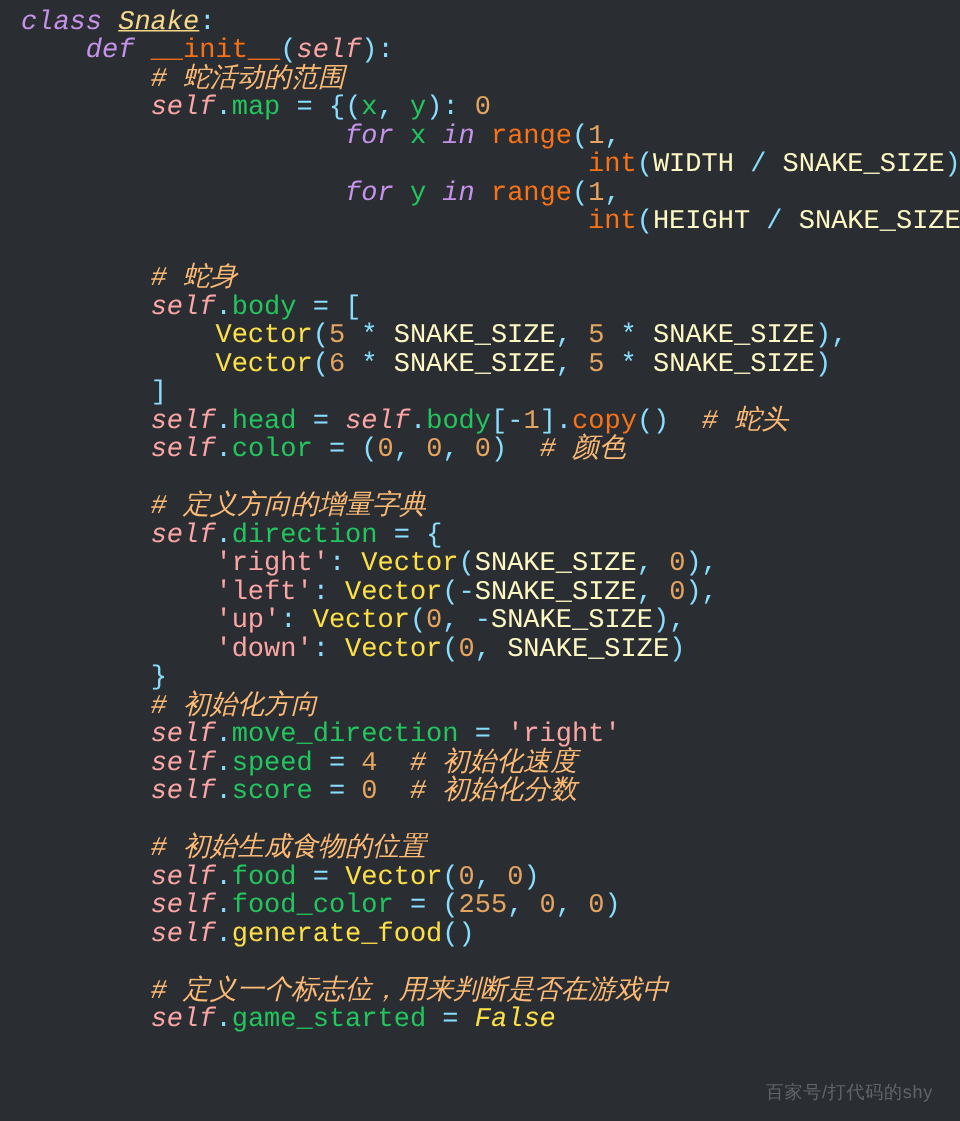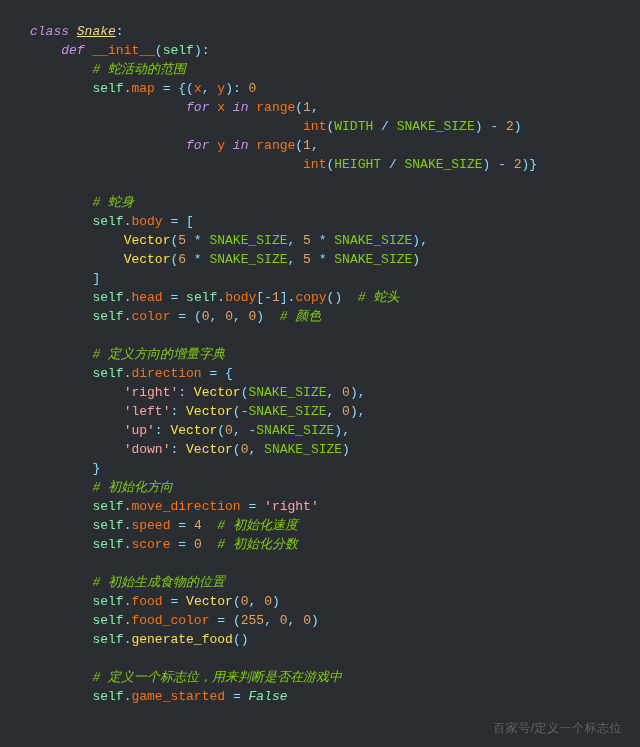--- a/index.html
+++ b/index.html
@@ -4,50 +4,50 @@
 <style>
   html, body {
     margin: 0;
     padding: 0;
     width: 640px;
     height: 747px;
     background: #2a2e32;
     overflow: hidden;
   }
   pre.code {
-    margin: 16px;
+    margin: 0;
     padding: 6px 8px 6px 14px;
     font-family: Consolas, Menlo, Monaco, "Courier New", monospace;
-    font-size: 13px;
+    font-size: 18px;
     line-height: 19px;
     color: #d7dadd;
     white-space: pre;
   }
   .kw     { color: #c792ea; font-style: italic; }   
   .cls    { color: #f5d88a; font-style: italic; }   
   .cls u  { text-decoration: underline; }
   .func   { color: #f97316; }                        
   .call   { color: #fde047; }                        
-  .self   { color: #86efac; }   
-  .attr   { color: #f97316; }
+  .self   { color: #fca5a5; font-style: italic; }   
+  .attr   { color: #22c55e; }
   .op     { color: #89ddff; }
   .punct  { color: #89ddff; }
   .num    { color: #e5a560; }
-  .const  { color: #84cc16; }
+  .const  { color: #fef9c3; }
   .str    { color: #fca5a5; }
-  .cmt    { color: #84cc16; font-style: italic; }
-  .bool   { color: #86efac; font-style: italic; }
+  .cmt    { color: #fdba74; font-style: italic; }
+  .bool   { color: #fde047; font-style: italic; }
   .wm {
     position: absolute;
     right: 18px;
     bottom: 10px;
     font-family: Arial, "Microsoft YaHei", sans-serif;
     font-size: 12px;
     color: rgba(200, 200, 200, 0.35);
     letter-spacing: 0.5px;
   }
 </style>
 </head>
 <body>
 
 <pre class="code" id="code-block"><div><span class="kw">class </span><span class="cls"><u>Snake</u></span><span class="punct">:</span></div><div><span>    </span><span class="kw">def </span><span class="func">__init__</span><span class="punct">(</span><span class="self">self</span><span class="punct">):</span></div><div><span>        </span><span class="cmt"># 蛇活动的范围</span></div><div><span>        </span><span class="self">self</span><span class="punct">.</span><span class="attr">map </span><span class="op">=</span><span class="attr"> </span><span class="punct">{(</span><span class="attr">x</span><span class="punct">, </span><span class="attr">y</span><span class="punct">): </span><span class="num">0</span></div><div><span>                    </span><span class="kw">for </span><span class="attr">x</span><span class="kw"> in </span><span class="func">range</span><span class="punct">(</span><span class="num">1</span><span class="punct">,</span></div><div><span>                                   </span><span class="func">int</span><span class="punct">(</span><span class="const">WIDTH</span><span class="op"> / </span><span class="const">SNAKE_SIZE</span><span class="punct">) </span><span class="op">-</span><span class="attr"> </span><span class="num">2</span><span class="punct">)</span></div><div><span>                    </span><span class="kw">for </span><span class="attr">y</span><span class="kw"> in </span><span class="func">range</span><span class="punct">(</span><span class="num">1</span><span class="punct">,</span></div><div><span>                                   </span><span class="func">int</span><span class="punct">(</span><span class="const">HEIGHT</span><span class="op"> / </span><span class="const">SNAKE_SIZE</span><span class="punct">) </span><span class="op">-</span><span class="attr"> </span><span class="num">2</span><span class="punct">)}</span></div><div>&nbsp;</div><div><span>        </span><span class="cmt"># 蛇身</span></div><div><span>        </span><span class="self">self</span><span class="punct">.</span><span class="attr">body </span><span class="op">=</span><span class="attr"> </span><span class="punct">[</span></div><div><span>            </span><span class="call">Vector</span><span class="punct">(</span><span class="num">5</span><span class="op"> * </span><span class="const">SNAKE_SIZE</span><span class="punct">, </span><span class="num">5</span><span class="op"> * </span><span class="const">SNAKE_SIZE</span><span class="punct">),</span></div><div><span>            </span><span class="call">Vector</span><span class="punct">(</span><span class="num">6</span><span class="op"> * </span><span class="const">SNAKE_SIZE</span><span class="punct">, </span><span class="num">5</span><span class="op"> * </span><span class="const">SNAKE_SIZE</span><span class="punct">)</span></div><div><span>        </span><span class="punct">]</span></div><div><span>        </span><span class="self">self</span><span class="punct">.</span><span class="attr">head </span><span class="op">=</span><span class="attr"> </span><span class="self">self</span><span class="punct">.</span><span class="attr">body</span><span class="punct">[</span><span class="op">-</span><span class="num">1</span><span class="punct">].</span><span class="func">copy</span><span class="punct">()  </span><span class="cmt"># 蛇头</span></div><div><span>        </span><span class="self">self</span><span class="punct">.</span><span class="attr">color </span><span class="op">=</span><span class="attr"> </span><span class="punct">(</span><span class="num">0</span><span class="punct">, </span><span class="num">0</span><span class="punct">, </span><span class="num">0</span><span class="punct">)  </span><span class="cmt"># 颜色</span></div><div>&nbsp;</div><div><span>        </span><span class="cmt"># 定义方向的增量字典</span></div><div><span>        </span><span class="self">self</span><span class="punct">.</span><span class="attr">direction </span><span class="op">=</span><span class="attr"> </span><span class="punct">{</span></div><div><span>            </span><span class="str">'right'</span><span class="punct">: </span><span class="call">Vector</span><span class="punct">(</span><span class="const">SNAKE_SIZE</span><span class="punct">, </span><span class="num">0</span><span class="punct">),</span></div><div><span>            </span><span class="str">'left'</span><span class="punct">: </span><span class="call">Vector</span><span class="punct">(</span><span class="op">-</span><span class="const">SNAKE_SIZE</span><span class="punct">, </span><span class="num">0</span><span class="punct">),</span></div><div><span>            </span><span class="str">'up'</span><span class="punct">: </span><span class="call">Vector</span><span class="punct">(</span><span class="num">0</span><span class="punct">, </span><span class="op">-</span><span class="const">SNAKE_SIZE</span><span class="punct">),</span></div><div><span>            </span><span class="str">'down'</span><span class="punct">: </span><span class="call">Vector</span><span class="punct">(</span><span class="num">0</span><span class="punct">, </span><span class="const">SNAKE_SIZE</span><span class="punct">)</span></div><div><span>        </span><span class="punct">}</span></div><div><span>        </span><span class="cmt"># 初始化方向</span></div><div><span>        </span><span class="self">self</span><span class="punct">.</span><span class="attr">move_direction </span><span class="op">=</span><span class="attr"> </span><span class="str">'right'</span></div><div><span>        </span><span class="self">self</span><span class="punct">.</span><span class="attr">speed </span><span class="op">=</span><span class="attr"> </span><span class="num">4</span><span class="attr">  </span><span class="cmt"># 初始化速度</span></div><div><span>        </span><span class="self">self</span><span class="punct">.</span><span class="attr">score </span><span class="op">=</span><span class="attr"> </span><span class="num">0</span><span class="attr">  </span><span class="cmt"># 初始化分数</span></div><div>&nbsp;</div><div><span>        </span><span class="cmt"># 初始生成食物的位置</span></div><div><span>        </span><span class="self">self</span><span class="punct">.</span><span class="attr">food </span><span class="op">=</span><span class="attr"> </span><span class="call">Vector</span><span class="punct">(</span><span class="num">0</span><span class="punct">, </span><span class="num">0</span><span class="punct">)</span></div><div><span>        </span><span class="self">self</span><span class="punct">.</span><span class="attr">food_color </span><span class="op">=</span><span class="attr"> </span><span class="punct">(</span><span class="num">255</span><span class="punct">, </span><span class="num">0</span><span class="punct">, </span><span class="num">0</span><span class="punct">)</span></div><div><span>        </span><span class="self">self</span><span class="punct">.</span><span class="call">generate_food</span><span class="punct">()</span></div><div>&nbsp;</div><div><span>        </span><span class="cmt"># 定义一个标志位，用来判断是否在游戏中</span></div><div><span>        </span><span class="self">self</span><span class="punct">.</span><span class="attr">game_started </span><span class="op">=</span><span class="attr"> </span><span class="bool">False</span></div></pre>
 
-<div class="wm">百家号/定义一个标志位</div>
+<div class="wm">百家号/打代码的shy</div>
 
 </body></html>

